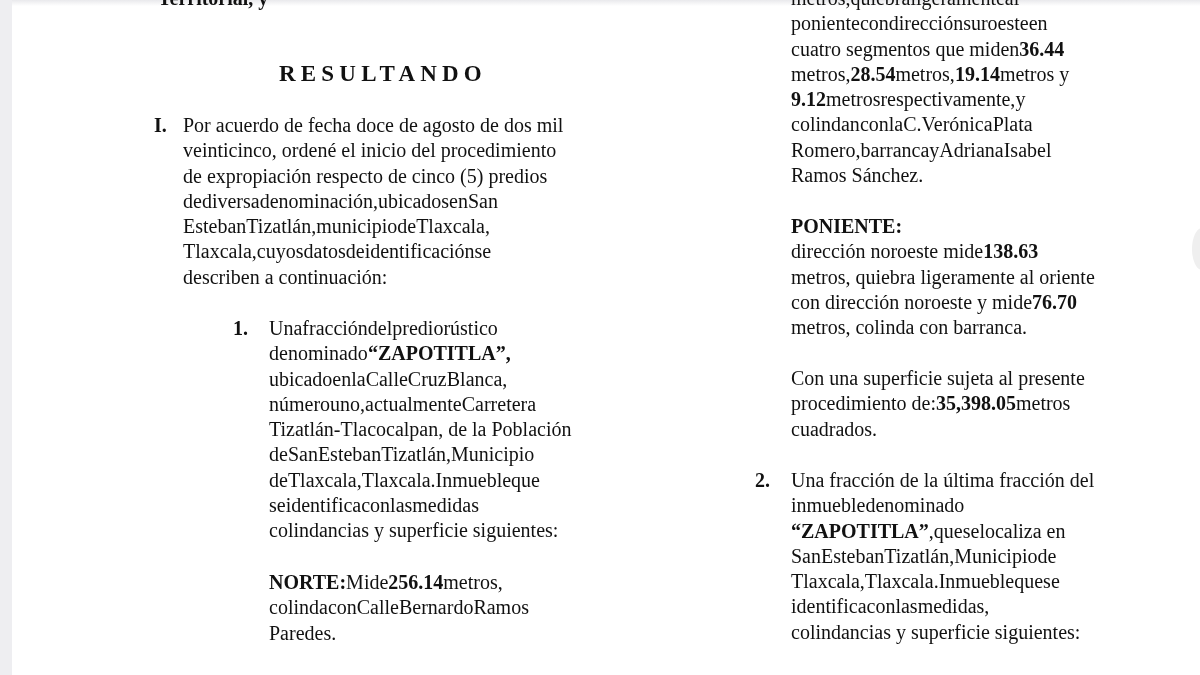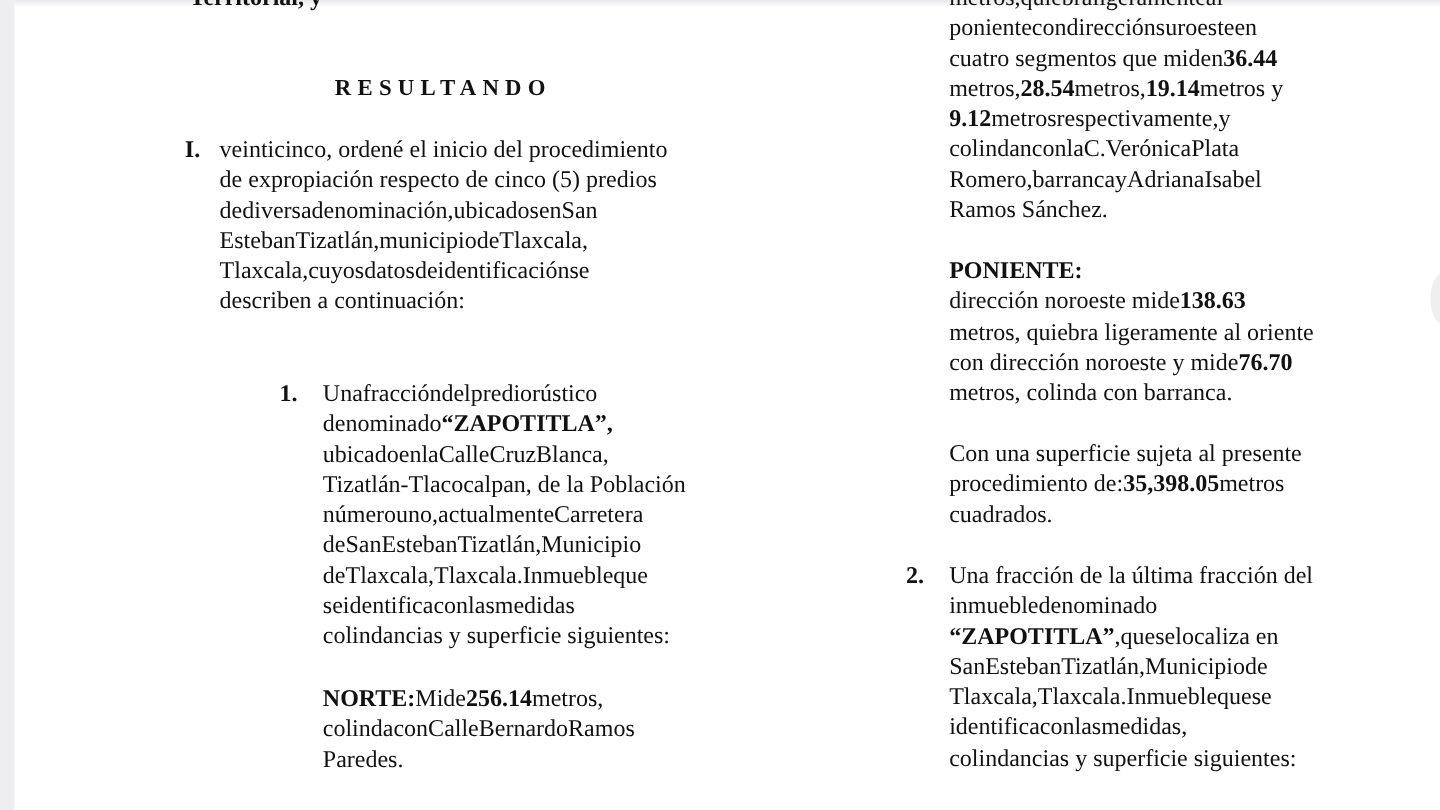--- a/index.html
+++ b/index.html
@@ -20,21 +20,21 @@
   .right-blob {
     position:absolute; left:1192px; top:228px; width:20px; height:42px;
     border-radius:50%; background:#efefef;
   }
   .col { position:absolute; font-size:20px; line-height:25.3px; }
   b { font-weight:bold; }
 
   
   .prev-line { position:absolute; left:158px; top:-14px; font-size:20px; font-weight:bold; line-height:25px; }
   .heading {
-    position:absolute; left:279px; top:62px; font-size:19px; font-weight:bold;
+    position:absolute; left:279px; top:62px; font-size:23px; font-weight:bold;
     letter-spacing:5.2px; line-height:24px;
   }
   .item-I-num { position:absolute; left:154px; top:113px; font-size:20px; font-weight:bold; line-height:25.3px; }
   .item-I-text { left:183px; top:113px; width:418px; }
   .item-1-num { position:absolute; left:233px; top:316px; font-size:20px; font-weight:bold; line-height:25.3px; }
   .item-1-text { left:269px; top:316px; width:332px; }
   .norte { left:269px; top:570px; width:332px; }
 
   
   .cont { left:791px; top:-14px; width:332px; }
@@ -52,20 +52,23 @@
 <div class="left-edge"></div>
 <div class="top-shadow"></div>
 <div class="right-blob"></div>
 
 <div class="prev-line">Territorial, y</div>
 
 <div class="heading">RESULTANDO</div>
 
 <div class="item-I-num">I.</div>
 <div class="col item-I-text">
+  <div class="jl">
+      <span>Por acuerdo de fecha doce de agosto de dos mil</span>
+    </div>
   <div class="jl">
       <span>veinticinco, ordené el inicio del procedimiento</span>
     </div>
   <div class="jl">
       <span>de expropiación respecto de cinco (5) predios</span>
     </div>
   <div class="jl" id="iI3">
       <span>de</span>
       <span>diversa</span>
       <span>denominación,</span>
@@ -105,28 +108,28 @@
     <b>“ZAPOTITLA”,</b>
   </div>
   <div class="jl" id="p1l3">
       <span>ubicado</span>
       <span>en</span>
       <span>la</span>
       <span>Calle</span>
       <span>Cruz</span>
       <span>Blanca,</span>
     </div>
-  <div class="jl">
-      <span>Tizatlán-Tlacocalpan, de la Población</span>
-    </div>
   <div class="jl" id="p1l4">
       <span>número</span>
       <span>uno,</span>
       <span>actualmente</span>
       <span>Carretera</span>
+    </div>
+  <div class="jl">
+      <span>Tizatlán-Tlacocalpan, de la Población</span>
     </div>
   <div class="jl" id="p1l6">
       <span>de</span>
       <span>San</span>
       <span>Esteban</span>
       <span>Tizatlán,</span>
       <span>Municipio</span>
     </div>
   <div class="jl" id="p1l7">
       <span>de</span>

